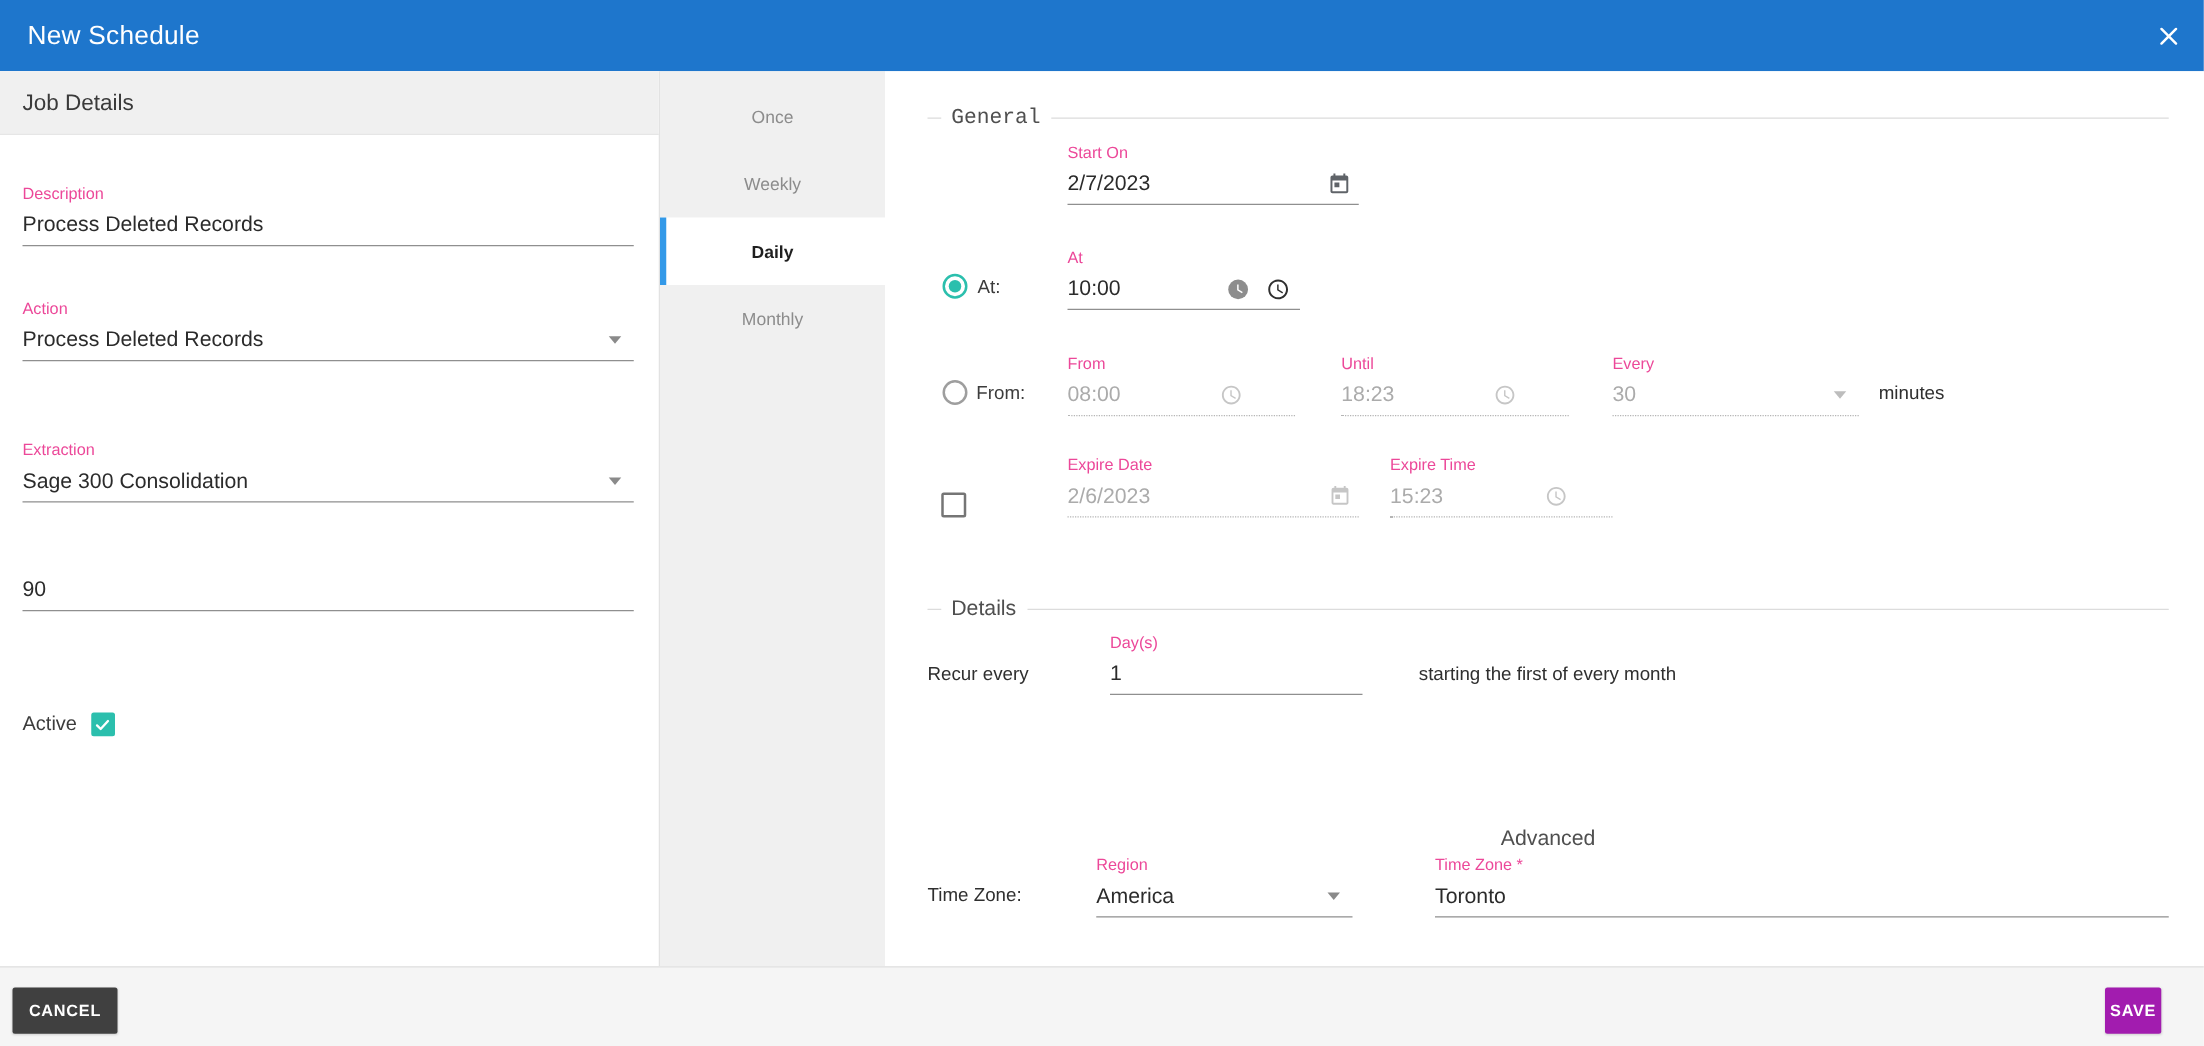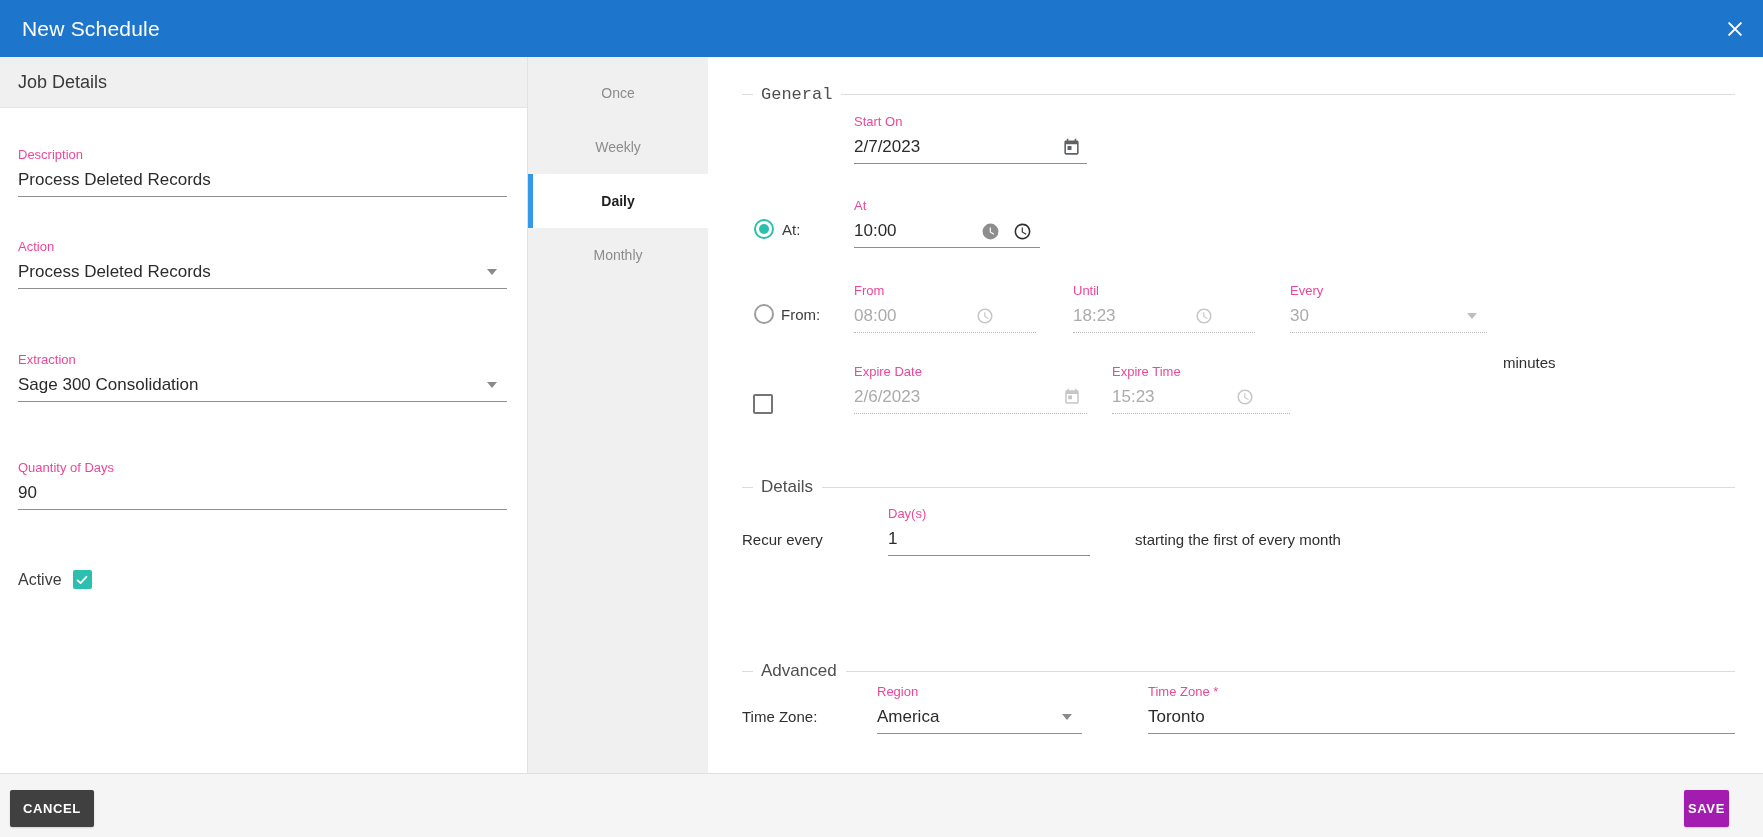--- a/index.html
+++ b/index.html
@@ -140,21 +140,20 @@
 
 <div class="field" style="left:18px; top:352px; width:489px;">
   <div class="f-label">Extraction</div>
   <div class="f-row">
     <div class="f-value">Sage 300 Consolidation</div>
     <span class="caret"></span>
   </div>
 </div>
 
 <div class="field" style="left:18px; top:460px; width:489px;">
-  <div class="f-label">Quantity of Days</div>
   <div class="f-row">
     <div class="f-value">90</div>
   </div>
 </div>
 
 <div class="active-row">
   <span>Active</span>
   <span class="checkbox-on">
     <svg width="14" height="14" viewBox="0 0 24 24" fill="none" stroke="#fff" stroke-width="3.2" stroke-linecap="round" stroke-linejoin="round">
         <path d="M4.5 12.5l5 5 10-11"></path>
@@ -245,21 +244,21 @@
 </div>
 
 <div class="field disabled" style="left:1290px; top:283px; width:197px;">
   <div class="f-label">Every</div>
   <div class="f-row">
     <div class="f-value">30</div>
     <span class="caret"></span>
   </div>
 </div>
 
-<span class="inline-label" style="left:1503px; top:305px; color:#2f2f2f;margin-top:48px;">minutes</span>
+<span class="inline-label" style="left:1503px; top:305px; color:#2f2f2f;">minutes</span>
 
 <span class="checkbox-off" style="position:absolute; left:753px; top:394px;"></span>
 
 <div class="field disabled" style="left:854px; top:364px; width:233px;">
   <div class="f-label">Expire Date</div>
   <div class="f-row">
     <div class="f-value">2/6/2023</div>
     <span class="icon">
       <svg width="18" height="18" viewBox="0 0 24 24" fill="currentColor">
           <path d="M19 3h-1V1h-2v2H8V1H6v2H5c-1.1 0-2 .9-2 2v14c0 1.1.9 2 2 2h14c1.1 0 2-.9 2-2V5c0-1.1-.9-2-2-2zm0 16H5V8h14v11zM7 10h5v5H7z"></path>
@@ -289,21 +288,21 @@
 
 <div class="field" style="left:888px; top:506px; width:202px;">
   <div class="f-label">Day(s)</div>
   <div class="f-row">
     <div class="f-value">1</div>
   </div>
 </div>
 
 <span class="inline-label" style="left:1135px; top:530px; color:#2f2f2f;">starting the first of every month</span>
 
-<div class="legend" style="top:661px;">
+<div class="legend" style="top:661px;flex-direction:column;">
   <span>Advanced</span>
     <span class="rule"></span>
 </div>
 
 <span class="inline-label" style="left:742px; top:707px; color:#2f2f2f;">Time Zone:</span>
 
 <div class="field" style="left:877px; top:684px; width:205px;">
   <div class="f-label">Region</div>
   <div class="f-row">
     <div class="f-value">America</div>

